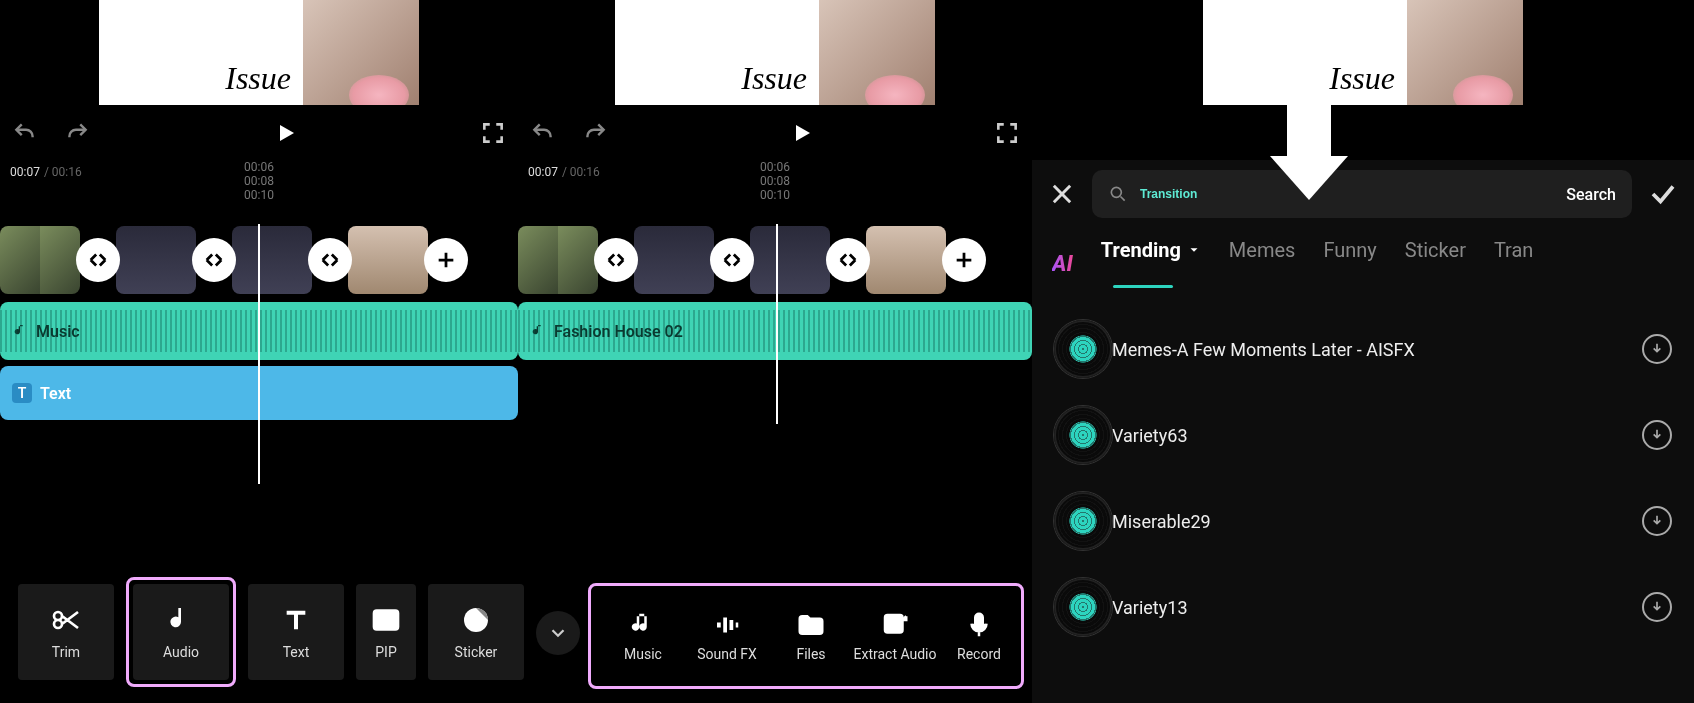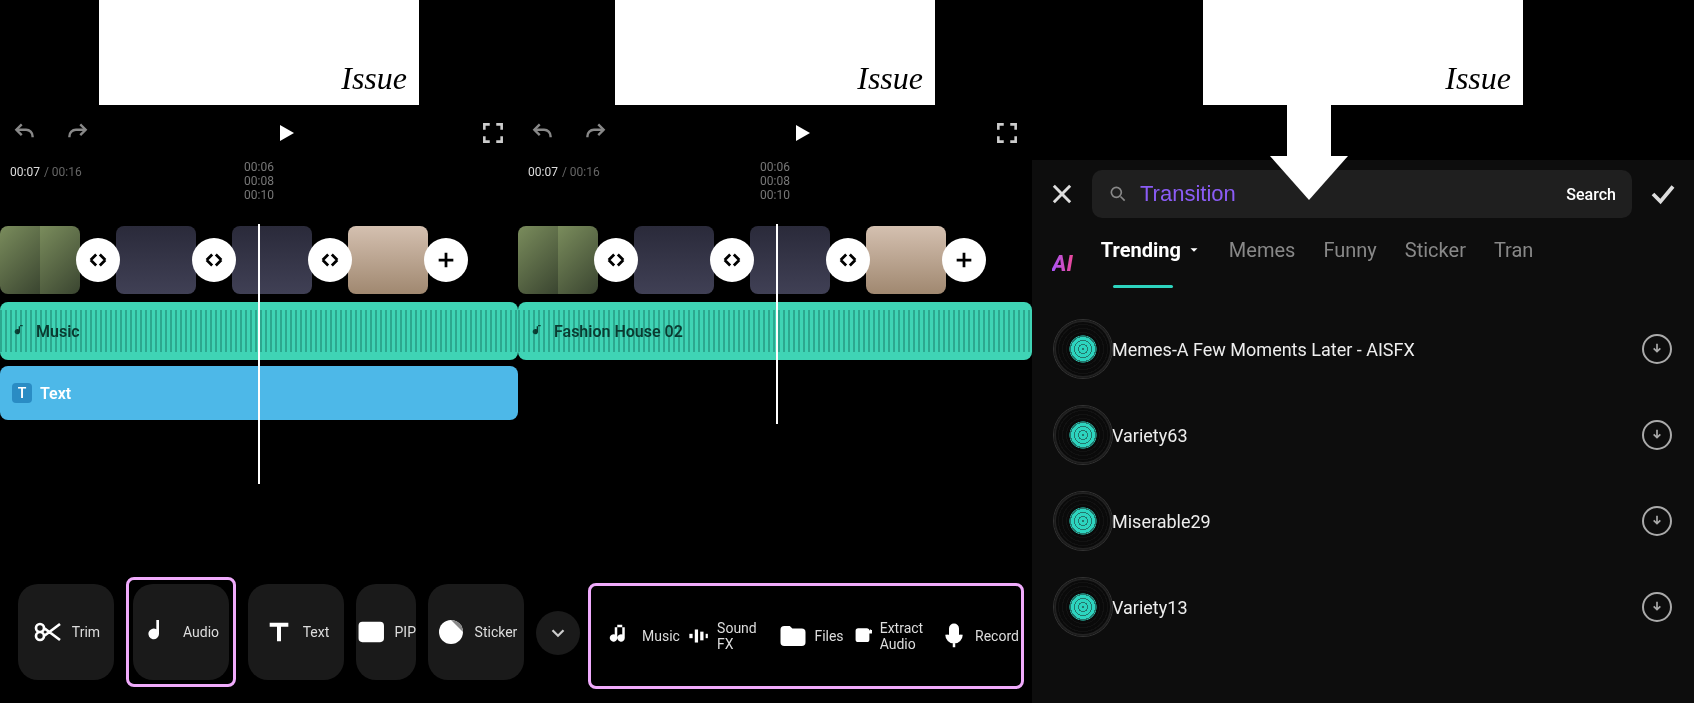--- a/index.html
+++ b/index.html
@@ -27,21 +27,20 @@
     position: relative;
     display:flex;
     justify-content:center;
   }
   .preview-frame {
     position: relative;
     width: 320px;
     height: 105px;
     background: #333;
     display:flex;
-    flex-direction:column;
   }
   .pf-left {
     flex:1;
     background:#fff;
     position:relative;
     display:flex;
     align-items:flex-end;
     justify-content:flex-end;
     padding:8px 12px;
   }
@@ -204,23 +203,23 @@
     bottom:16px;
     left:0; right:0;
     display:flex;
     align-items:center;
     gap:12px;
     padding:0 18px;
   }
   .tool-btn {
     width:96px; height:96px;
     background:#1a1a1a;
-    border-radius:20px;
-    display:flex;
-    flex-direction:row;
+    border-radius:4px;
+    display:flex;
+    flex-direction:column;
     align-items:center;
     justify-content:center;
     gap:8px;
     cursor:pointer;
     flex-shrink:0;
   }
   .tool-btn.small {
     width:84px; height:84px;
     background:transparent;
     gap:6px;
@@ -292,23 +291,24 @@
     height:48px;
     display:flex;
     align-items:center;
     padding:0 16px;
     gap:12px;
   }
   .search-box input {
     flex:1;
     background:transparent;
     border:none;
-    color:#8b5cf6;
-    font-size:22px;
+    color:#5eead4;
+    font-size:12px;
     outline:none;
+    font-weight:bold;
   }
   .search-btn {
     color:#fff; font-size:16px; font-weight:500;
     cursor:pointer;
   }
   .confirm-chk { width:30px;height:30px; cursor:pointer;}
   .cat-row {
     display:flex;
     align-items:center;
     gap:28px;

